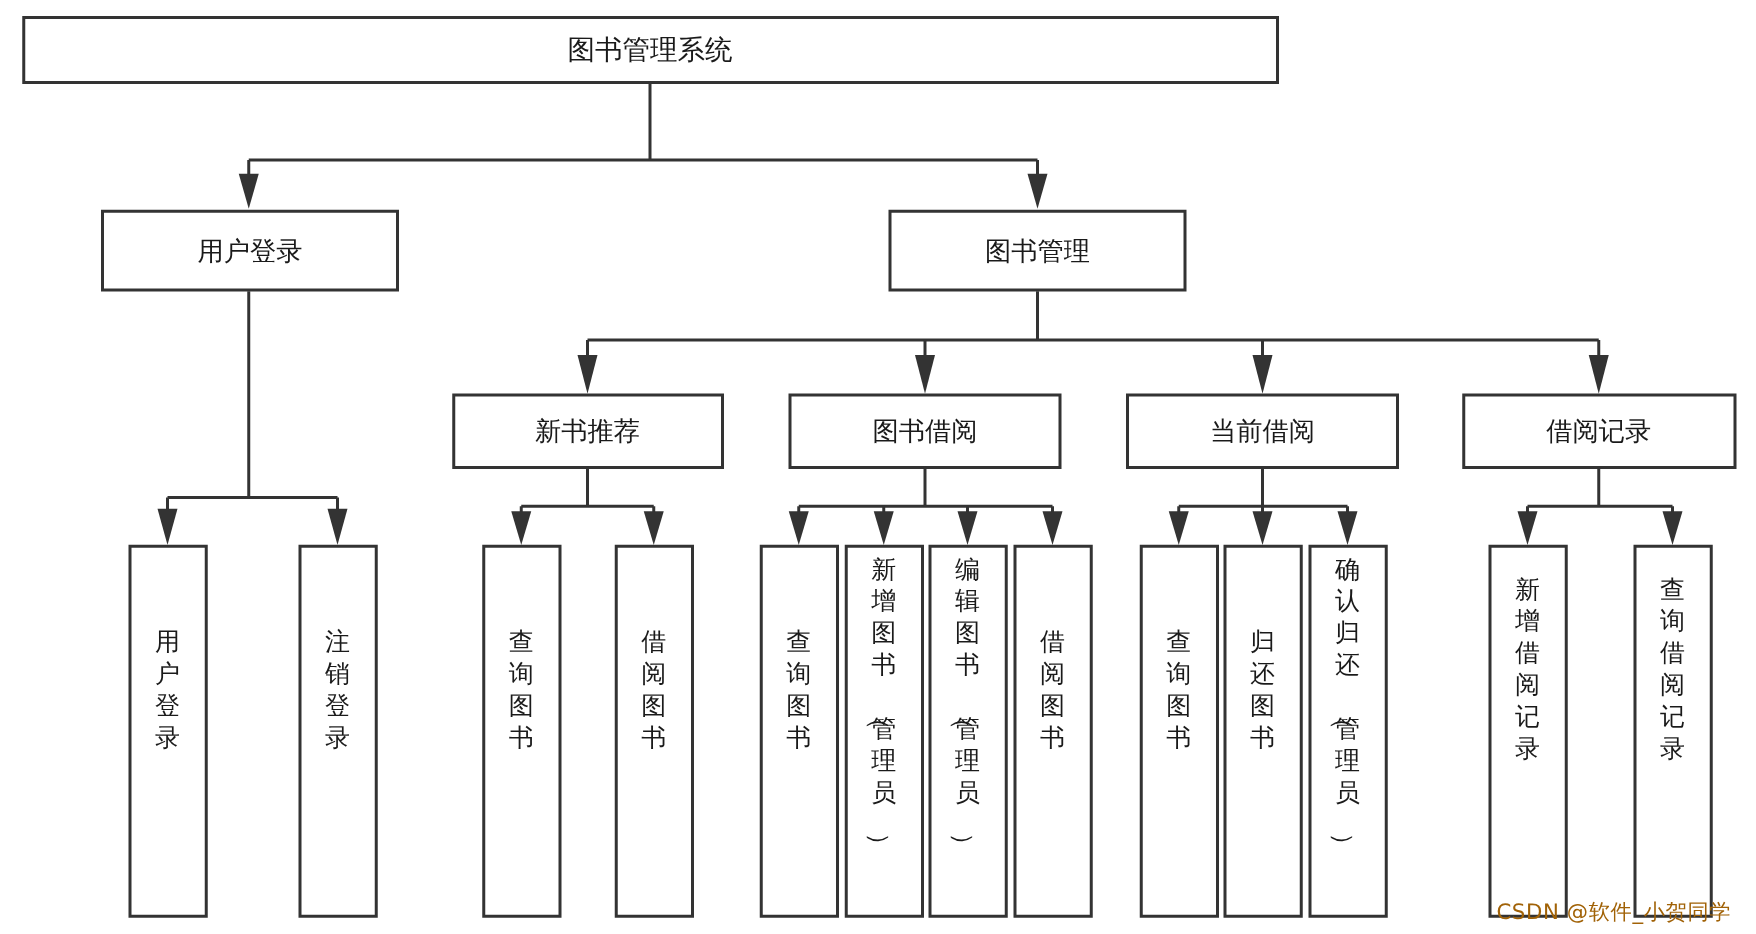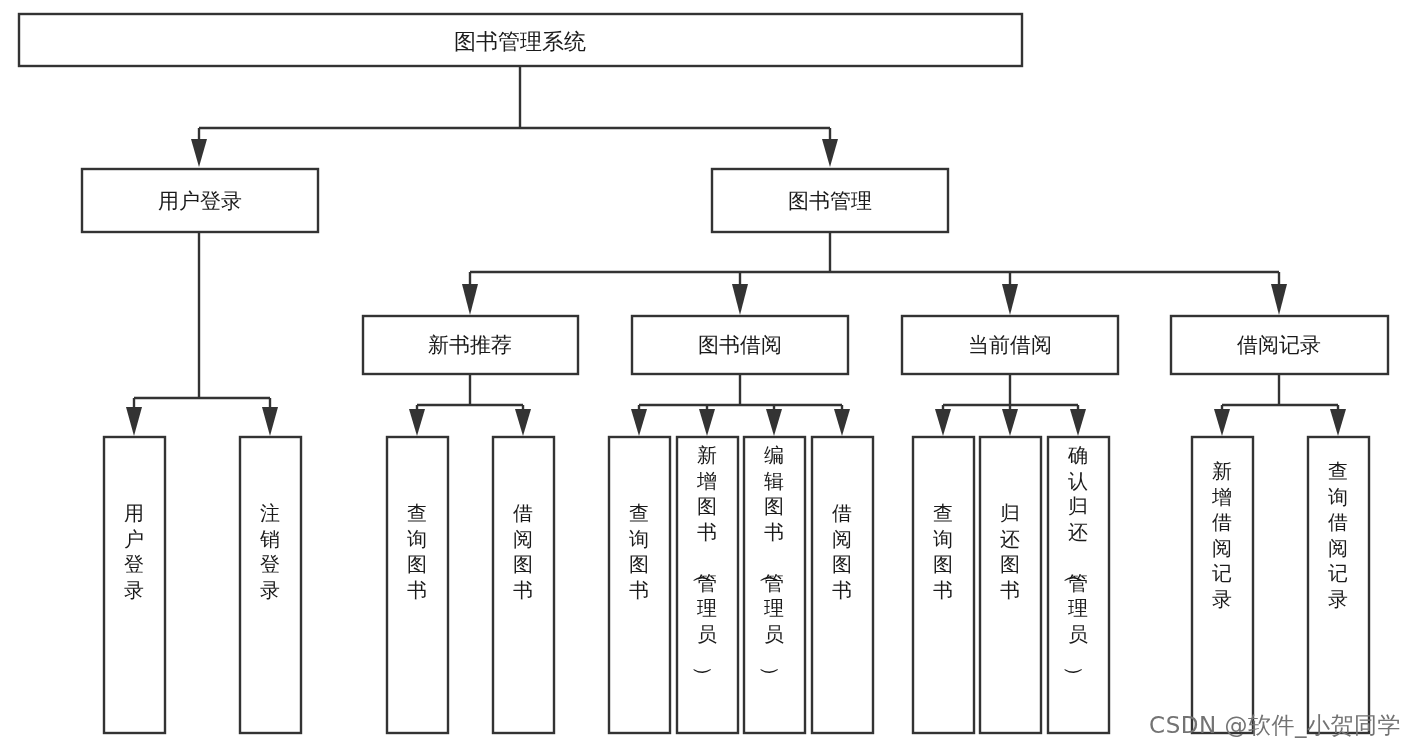--- a/index.html
+++ b/index.html
@@ -56,25 +56,25 @@
   }
   .leaf-label {
     fill: #1a1a1a;
     font-family: "DejaVu Sans", "Liberation Sans", sans-serif;
     font-size: 20px;
     text-anchor: middle;
     white-space: pre;
   }
   .watermark-text {
     position: absolute;
-    right: 4px;
+    right: 20px;
     bottom: 6px;
     font-family: "DejaVu Sans", "Liberation Sans", sans-serif;
-    font-size: 23px;
-    color: #737373;
+    font-size: 17px;
+    color: #a16207;
     letter-spacing: 0.5px;
     user-select: none;
     pointer-events: none;
     white-space: nowrap;
   }
 </style>
 </head>
 <body>
 
 <div id="diagram-root">

